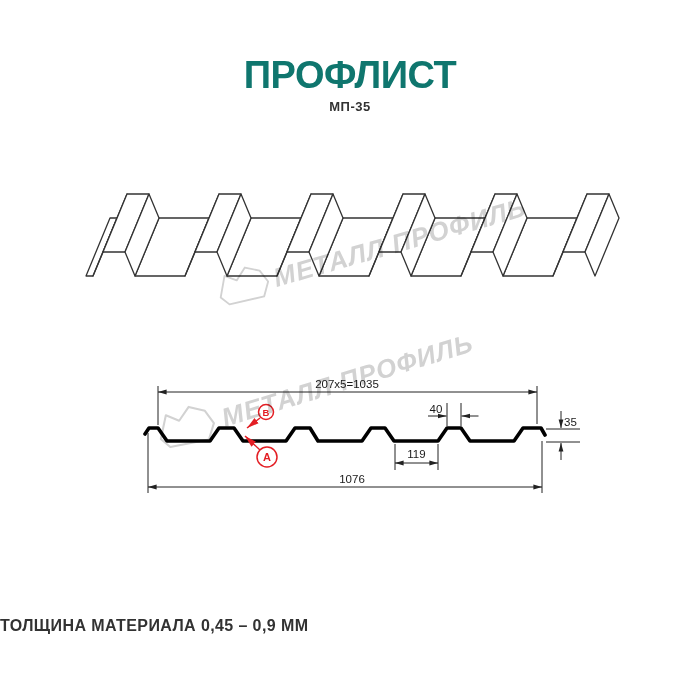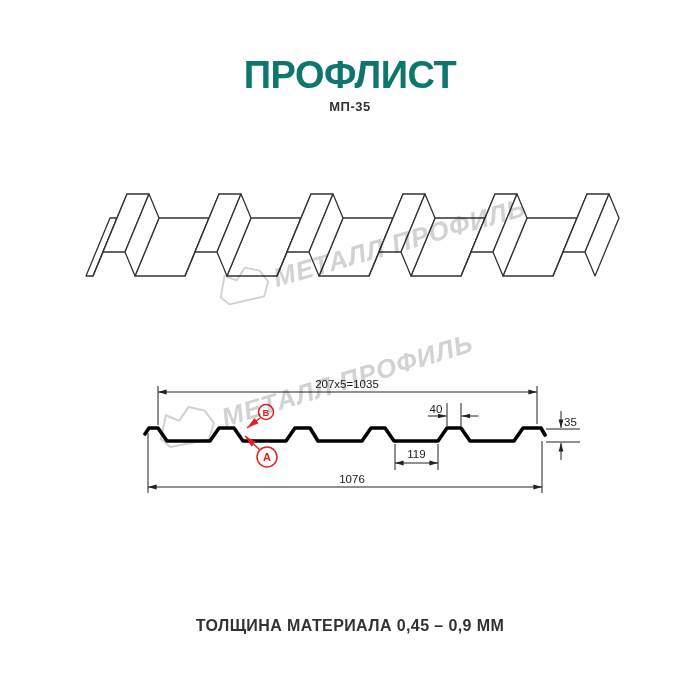--- a/index.html
+++ b/index.html
@@ -5,21 +5,21 @@
   html,body{margin:0;padding:0;}
   body{width:700px;height:700px;position:relative;background:#ffffff;overflow:hidden;
        font-family:"Liberation Sans",sans-serif;}
   .abs{position:absolute;}
   
   .title{top:54px;left:0;width:700px;text-align:center;font-size:38px;font-weight:800;
          letter-spacing:-0.5px;color:#0f766e;margin:0;}
   .subtitle{top:99px;left:0;width:700px;text-align:center;font-size:13px;font-weight:700;
             letter-spacing:0.5px;color:#323232;}
   
-  .footer{top:617px;left:0;width:700px;text-align:center;font-size:16px;font-weight:700;
+  .footer{top:617px;left:0;width:700px;text-align:left;font-size:16px;font-weight:700;
           letter-spacing:0.4px;color:#323232;}
   
   svg.layer{position:absolute;left:0;top:0;width:700px;height:700px;}
   #sheet3d-faces polygon{fill:#ffffff;stroke:#333333;stroke-width:1.3;stroke-linejoin:round;}
   .profile{fill:none;stroke:#000000;stroke-width:3.6;stroke-linejoin:round;stroke-linecap:round;}
   .dim{stroke:#222222;stroke-width:1;fill:none;}
   .dimtext{font-size:11.5px;fill:#1a1a1a;}
   .redline{stroke:#e31e24;stroke-width:1.4;fill:none;}
   .redcircle{fill:#ffffff;stroke:#e31e24;stroke-width:1.5;}
   .redtext{fill:#e31e24;font-weight:bold;}

